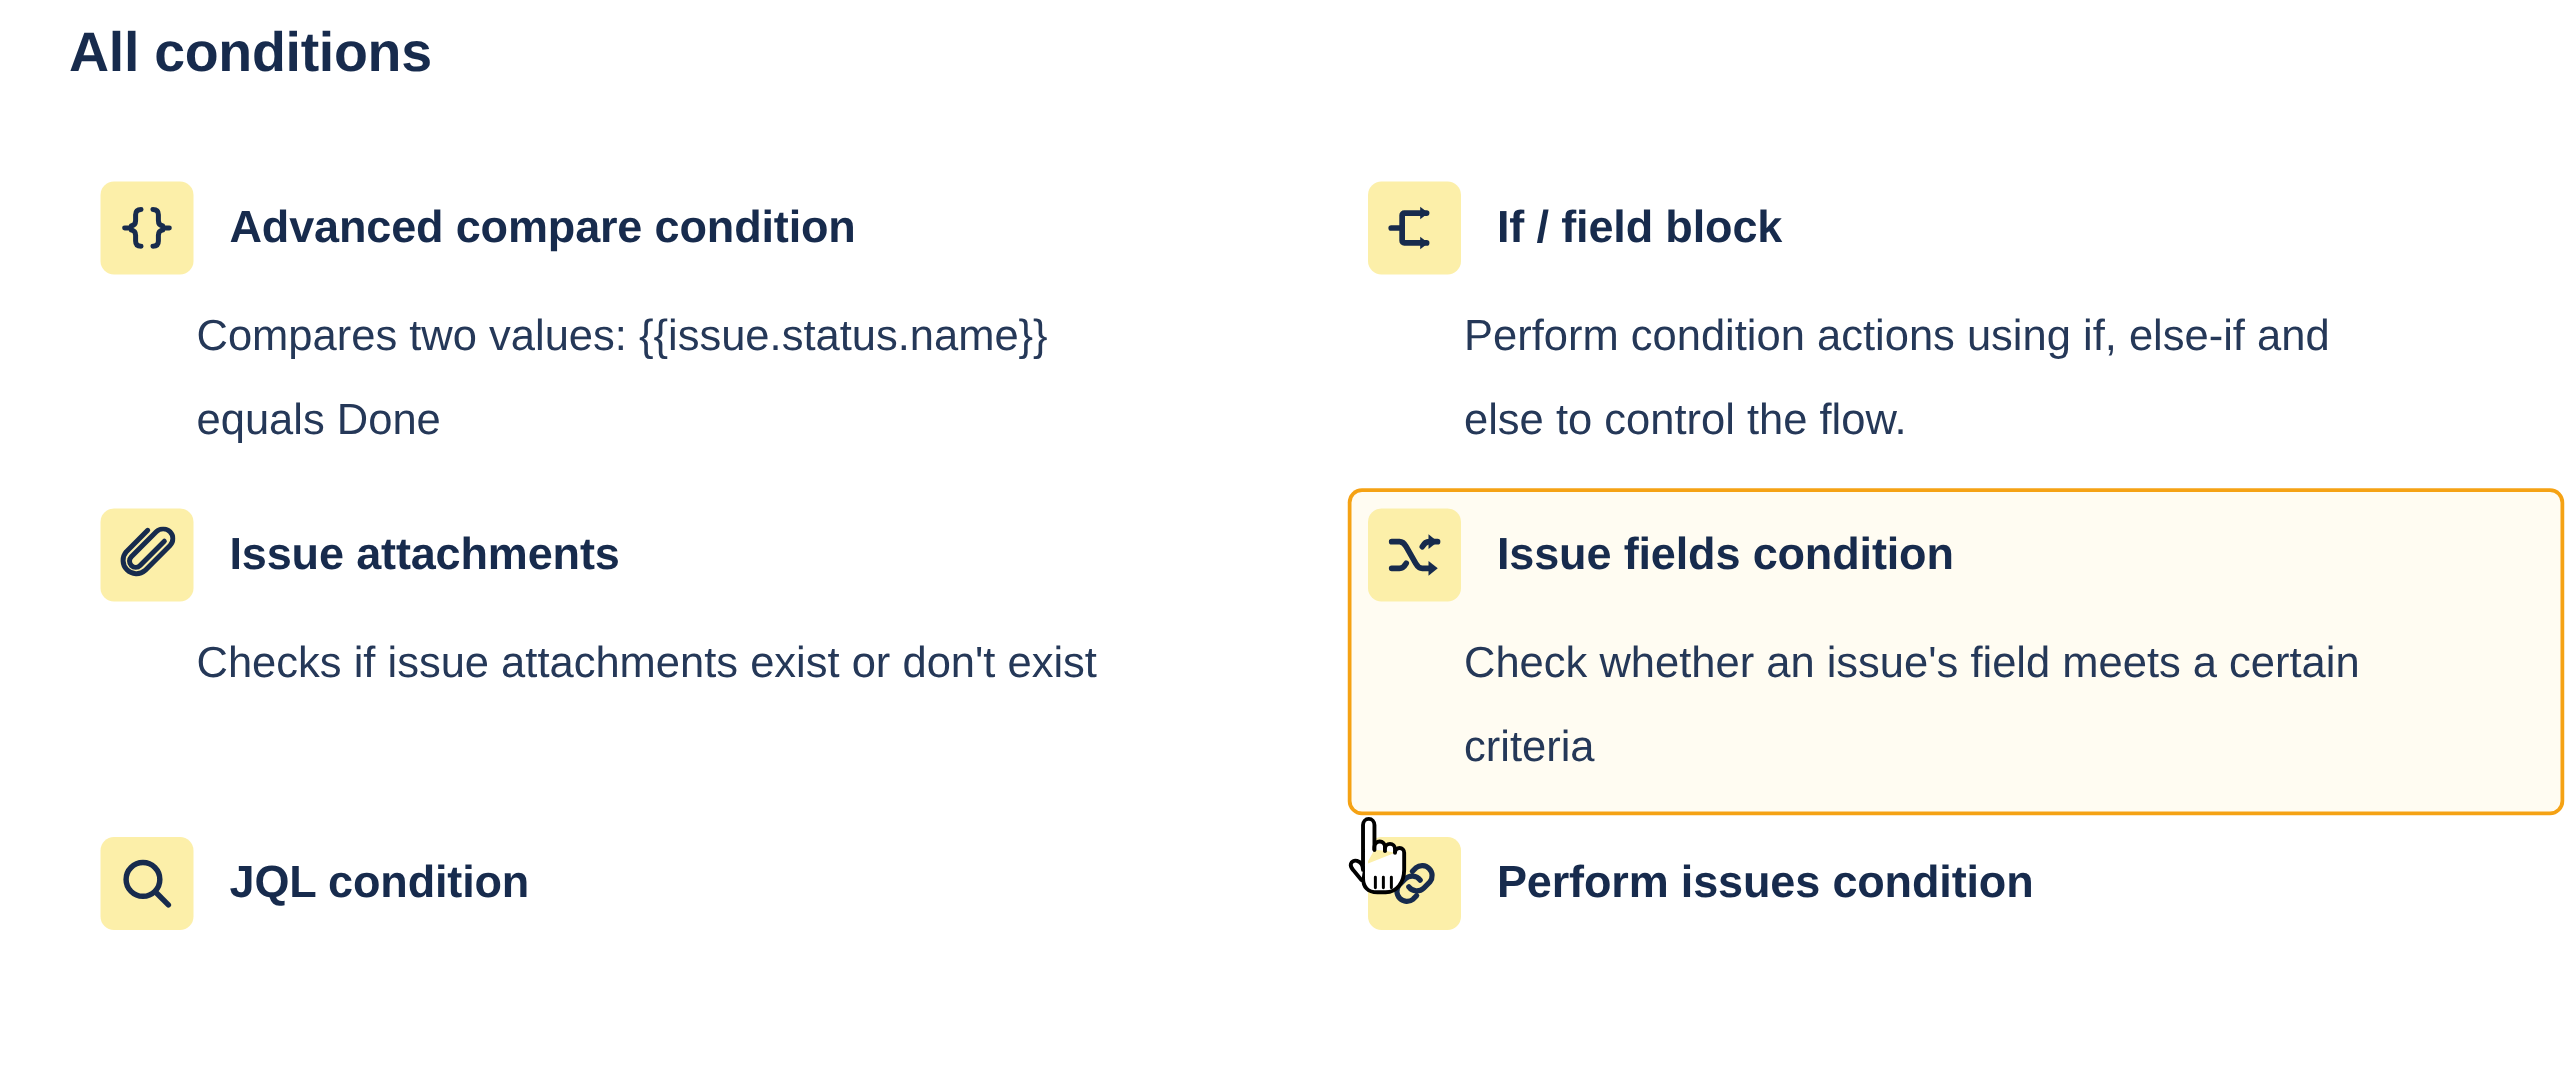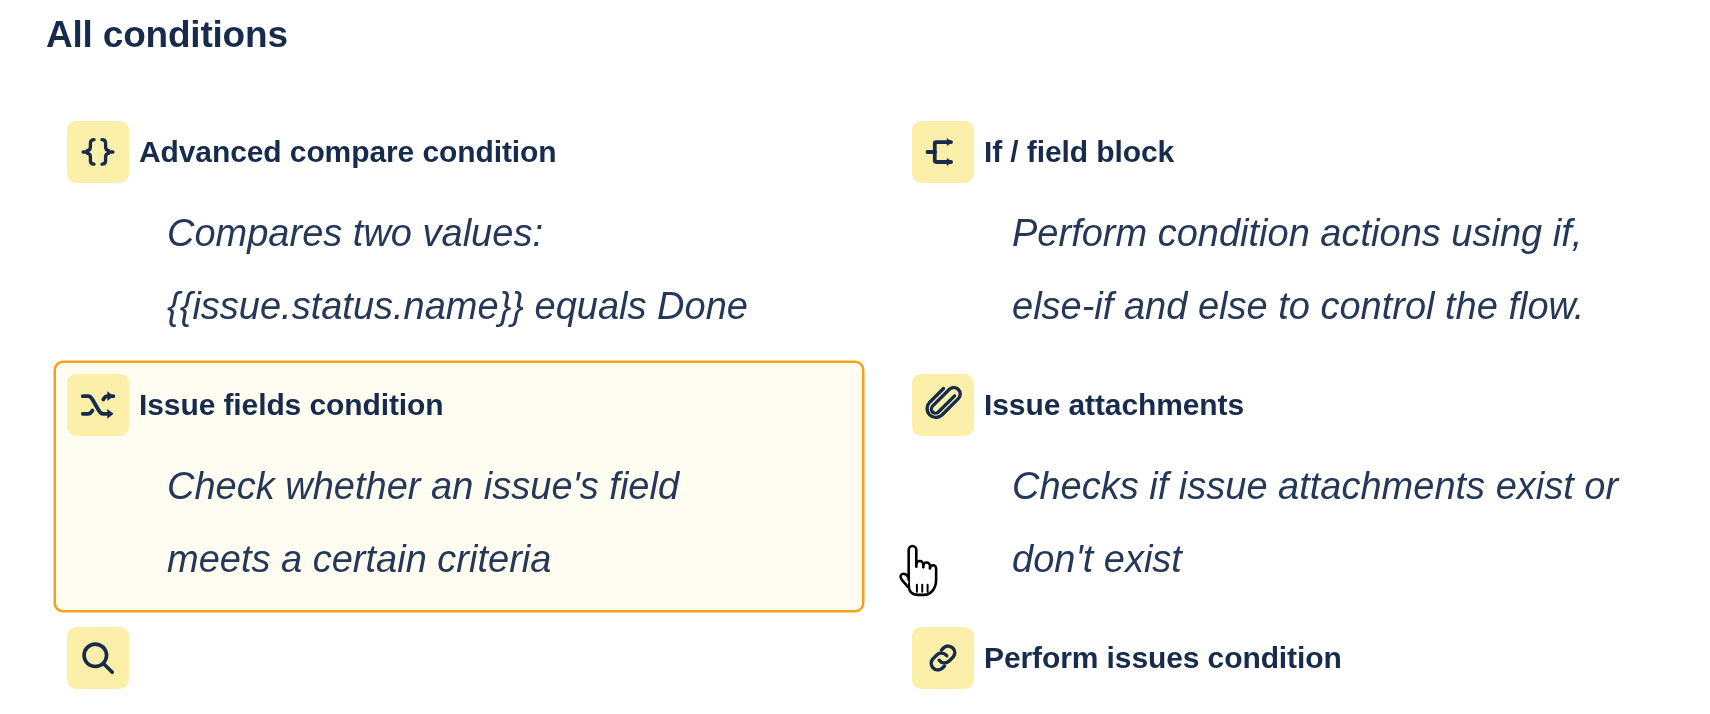--- a/index.html
+++ b/index.html
@@ -64,21 +64,21 @@
 
   .card.selected {
     border-color: #F5A214;
     background: #FFFCF2;
     box-shadow: 0 0 0 0.5px #F5A214;
   }
 
   .card-head {
     display: flex;
     align-items: center;
-    gap: 10px;
+    gap: 24px;
     text-align: center;
   }
 
   .icon-tile {
     flex: 0 0 auto;
     width: 62px;
     height: 62px;
     border-radius: 9px;
     background: #FCEFA9;
     display: flex;
@@ -94,27 +94,26 @@
     font-size: 30px;
     font-weight: 700;
     color: #172B4D;
     letter-spacing: -0.1px;
     line-height: 1.2;
     white-space: nowrap;
   }
 
   .card-desc {
     margin-top: 14px;
-    margin-left: 100px;
-    font-size: 38px;
+    margin-left: 64px;
+    font-size: 29px;
     font-weight: 400;
     line-height: 1.92;
     color: #253858;
     max-width: 630px;
-    font-style: italic;
   }
 
   .card.selected .card-desc {
     max-width: 600px;
   }
 
   
   .cursor {
     position: absolute;
     left: 893px;
@@ -158,56 +157,57 @@
             <path d="M6.8 12v5.4c0 .5.4.9.9.9h9.4"></path>
             <path d="M14.4 3.1 17.8 5.7l-3.4 2.6" fill="#172B4D" stroke="none"></path>
             <path d="M14.4 15.7l3.4 2.6-3.4 2.6" fill="#172B4D" stroke="none"></path>
           </svg>
         </div>
         <div class="card-title">If / field block</div>
       </div>
       <div class="card-desc">Perform condition actions using if, else-if and else to control the flow.</div>
     </div>
 
+    <div class="card">
+      <div class="card-head">
+        <div class="icon-tile">
+          <svg width="38" height="38" viewBox="0 0 24 24" fill="none" stroke="#172B4D" stroke-width="2.1" stroke-linecap="round" stroke-linejoin="round">
+            <path d="M19.3 6.2 9.1 16.4a2.6 2.6 0 0 1-3.7-3.7L15.9 2.2a4.1 4.1 0 0 1 5.8 5.8L11.2 18.5a5.6 5.6 0 0 1-7.9-7.9l9-9"></path>
+          </svg>
+        </div>
+        <div class="card-title">Issue attachments</div>
+      </div>
+      <div class="card-desc">Checks if issue attachments exist or don't exist</div>
+    </div>
+
     <div class="card selected">
       <div class="card-head">
         <div class="icon-tile">
           <svg width="38" height="38" viewBox="0 0 24 24" fill="none" stroke="#172B4D" stroke-width="2.4" stroke-linecap="round" stroke-linejoin="round">
             <path d="M2.4 6.4h3.3c1.3 0 2 .7 2.8 2.1l4 7c.8 1.4 1.5 2.1 2.8 2.1h3.6"></path>
             <path d="M2.4 17.6h3.3c1.3 0 2-.7 2.8-2.1"></path>
             <path d="M15.3 8.5c.8-1.4 1.5-2.1 2.8-2.1h3.6"></path>
             <path d="M17.9 3.3 21.8 6.4l-3.9 3.1" fill="#172B4D" stroke="none"></path>
             <path d="M17.9 14.5l3.9 3.1-3.9 3.1" fill="#172B4D" stroke="none"></path>
           </svg>
         </div>
         <div class="card-title">Issue fields condition</div>
       </div>
       <div class="card-desc">Check whether an issue's field meets a certain criteria</div>
     </div>
 
     <div class="card">
       <div class="card-head">
         <div class="icon-tile">
-          <svg width="38" height="38" viewBox="0 0 24 24" fill="none" stroke="#172B4D" stroke-width="2.1" stroke-linecap="round" stroke-linejoin="round">
-            <path d="M19.3 6.2 9.1 16.4a2.6 2.6 0 0 1-3.7-3.7L15.9 2.2a4.1 4.1 0 0 1 5.8 5.8L11.2 18.5a5.6 5.6 0 0 1-7.9-7.9l9-9"></path>
-          </svg>
-        </div>
-        <div class="card-title">Issue attachments</div>
-      </div>
-      <div class="card-desc">Checks if issue attachments exist or don't exist</div>
-    </div>
-
-    <div class="card">
-      <div class="card-head">
-        <div class="icon-tile">
           <svg width="38" height="38" viewBox="0 0 24 24" fill="none" stroke="#172B4D" stroke-width="2.3" stroke-linecap="round" stroke-linejoin="round">
             <circle cx="10.3" cy="10.3" r="7.1"></circle>
             <path d="M15.6 15.6 21 21"></path>
           </svg>
         </div>
+        <div class="card-title">JQL condition</div>
       </div>
       <div class="card-desc"></div>
     </div>
 
     <div class="card">
       <div class="card-head">
         <div class="icon-tile">
           <svg width="38" height="38" viewBox="0 0 24 24" fill="none" stroke="#172B4D" stroke-width="2.2" stroke-linecap="round" stroke-linejoin="round">
             <path d="M9.6 13.4a4.2 4.2 0 0 0 6.3.5l2.6-2.6a4.2 4.2 0 0 0-5.9-5.9l-1.5 1.5"></path>
             <path d="M14.4 10.6a4.2 4.2 0 0 0-6.3-.5l-2.6 2.6a4.2 4.2 0 0 0 5.9 5.9l1.5-1.5"></path>

